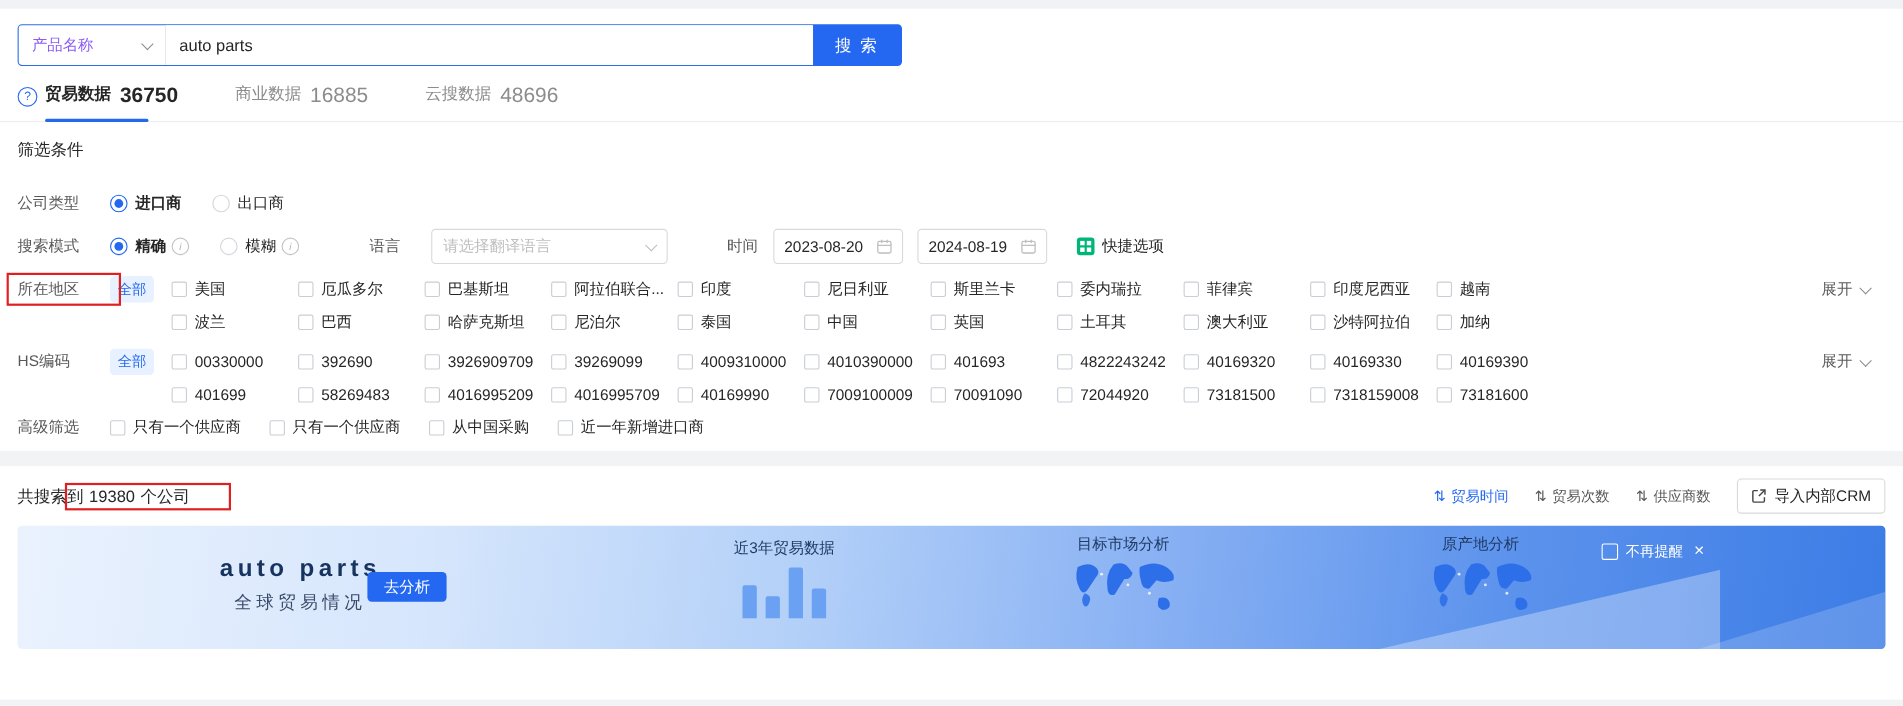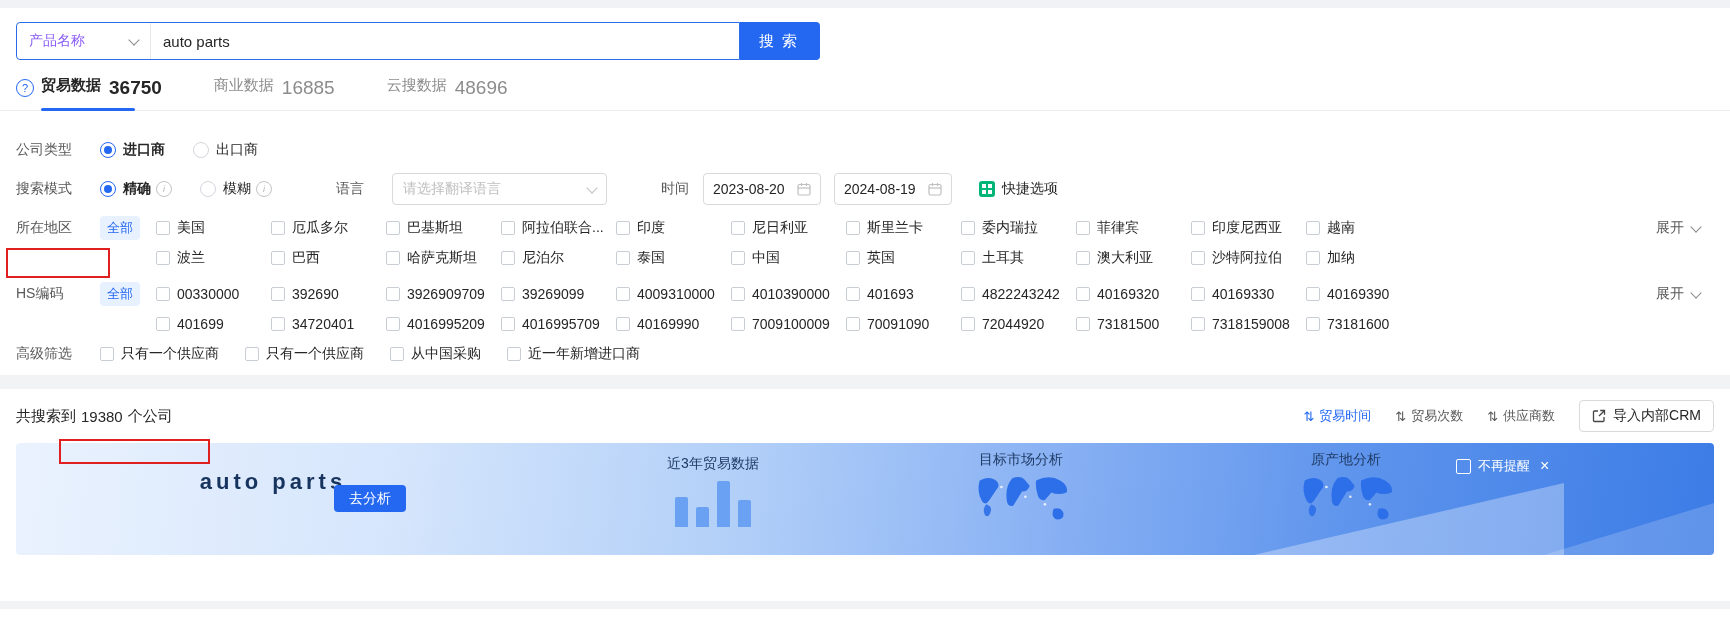--- a/index.html
+++ b/index.html
@@ -132,20 +132,21 @@
         <span class="tab-label">商业数据</span>
         <span class="tab-count">16885</span>
       </div>
       <div class="tab">
         <span class="tab-label">云搜数据</span>
         <span class="tab-count">48696</span>
       </div>
     </div>
     <div class="divider"></div>
 
+    <div class="filter-title">筛选条件</div>
 
     <div class="filter-row row-company">
       <div class="f-label">公司类型</div>
       <div class="radio-item sel">
         <span class="radio on"></span>
         <span class="lbl">进口商</span>
       </div>
       <div class="radio-item">
         <span class="radio"></span>
         <span class="lbl">出口商</span>
@@ -390,21 +391,21 @@
         <span class="all-spacer"></span>
         <div class="cb-row">
 
             <label class="cb-cell">
               <span class="cbx"></span>
               <span class="cb-lbl">401699</span>
             </label>
 
             <label class="cb-cell">
               <span class="cbx"></span>
-              <span class="cb-lbl">34720401</span>
+              <span class="cb-lbl">58269483</span>
             </label>
 
             <label class="cb-cell">
               <span class="cbx"></span>
               <span class="cb-lbl">4016995209</span>
             </label>
 
             <label class="cb-cell">
               <span class="cbx"></span>
               <span class="cb-lbl">4016995709</span>
@@ -509,20 +510,21 @@
             </svg>
           <span>导入内部CRM</span>
         </button>
       </div>
     </div>
 
     <div class="banner">
       <div class="tri1"></div>
       <div class="tri2"></div>
       <div class="b-title">auto parts</div>
+      <div class="b-sub">全球贸易情况</div>
       <button class="analyze-btn">去分析</button>
 
       <div class="b-block b-chart">
         <div class="b-cap">近3年贸易数据</div>
         <div class="bars">
           <div class="bar" style="height:30px;"></div>
           <div class="bar" style="height:20px;"></div>
           <div class="bar" style="height:46px;"></div>
           <div class="bar" style="height:27px;"></div>
         </div>

